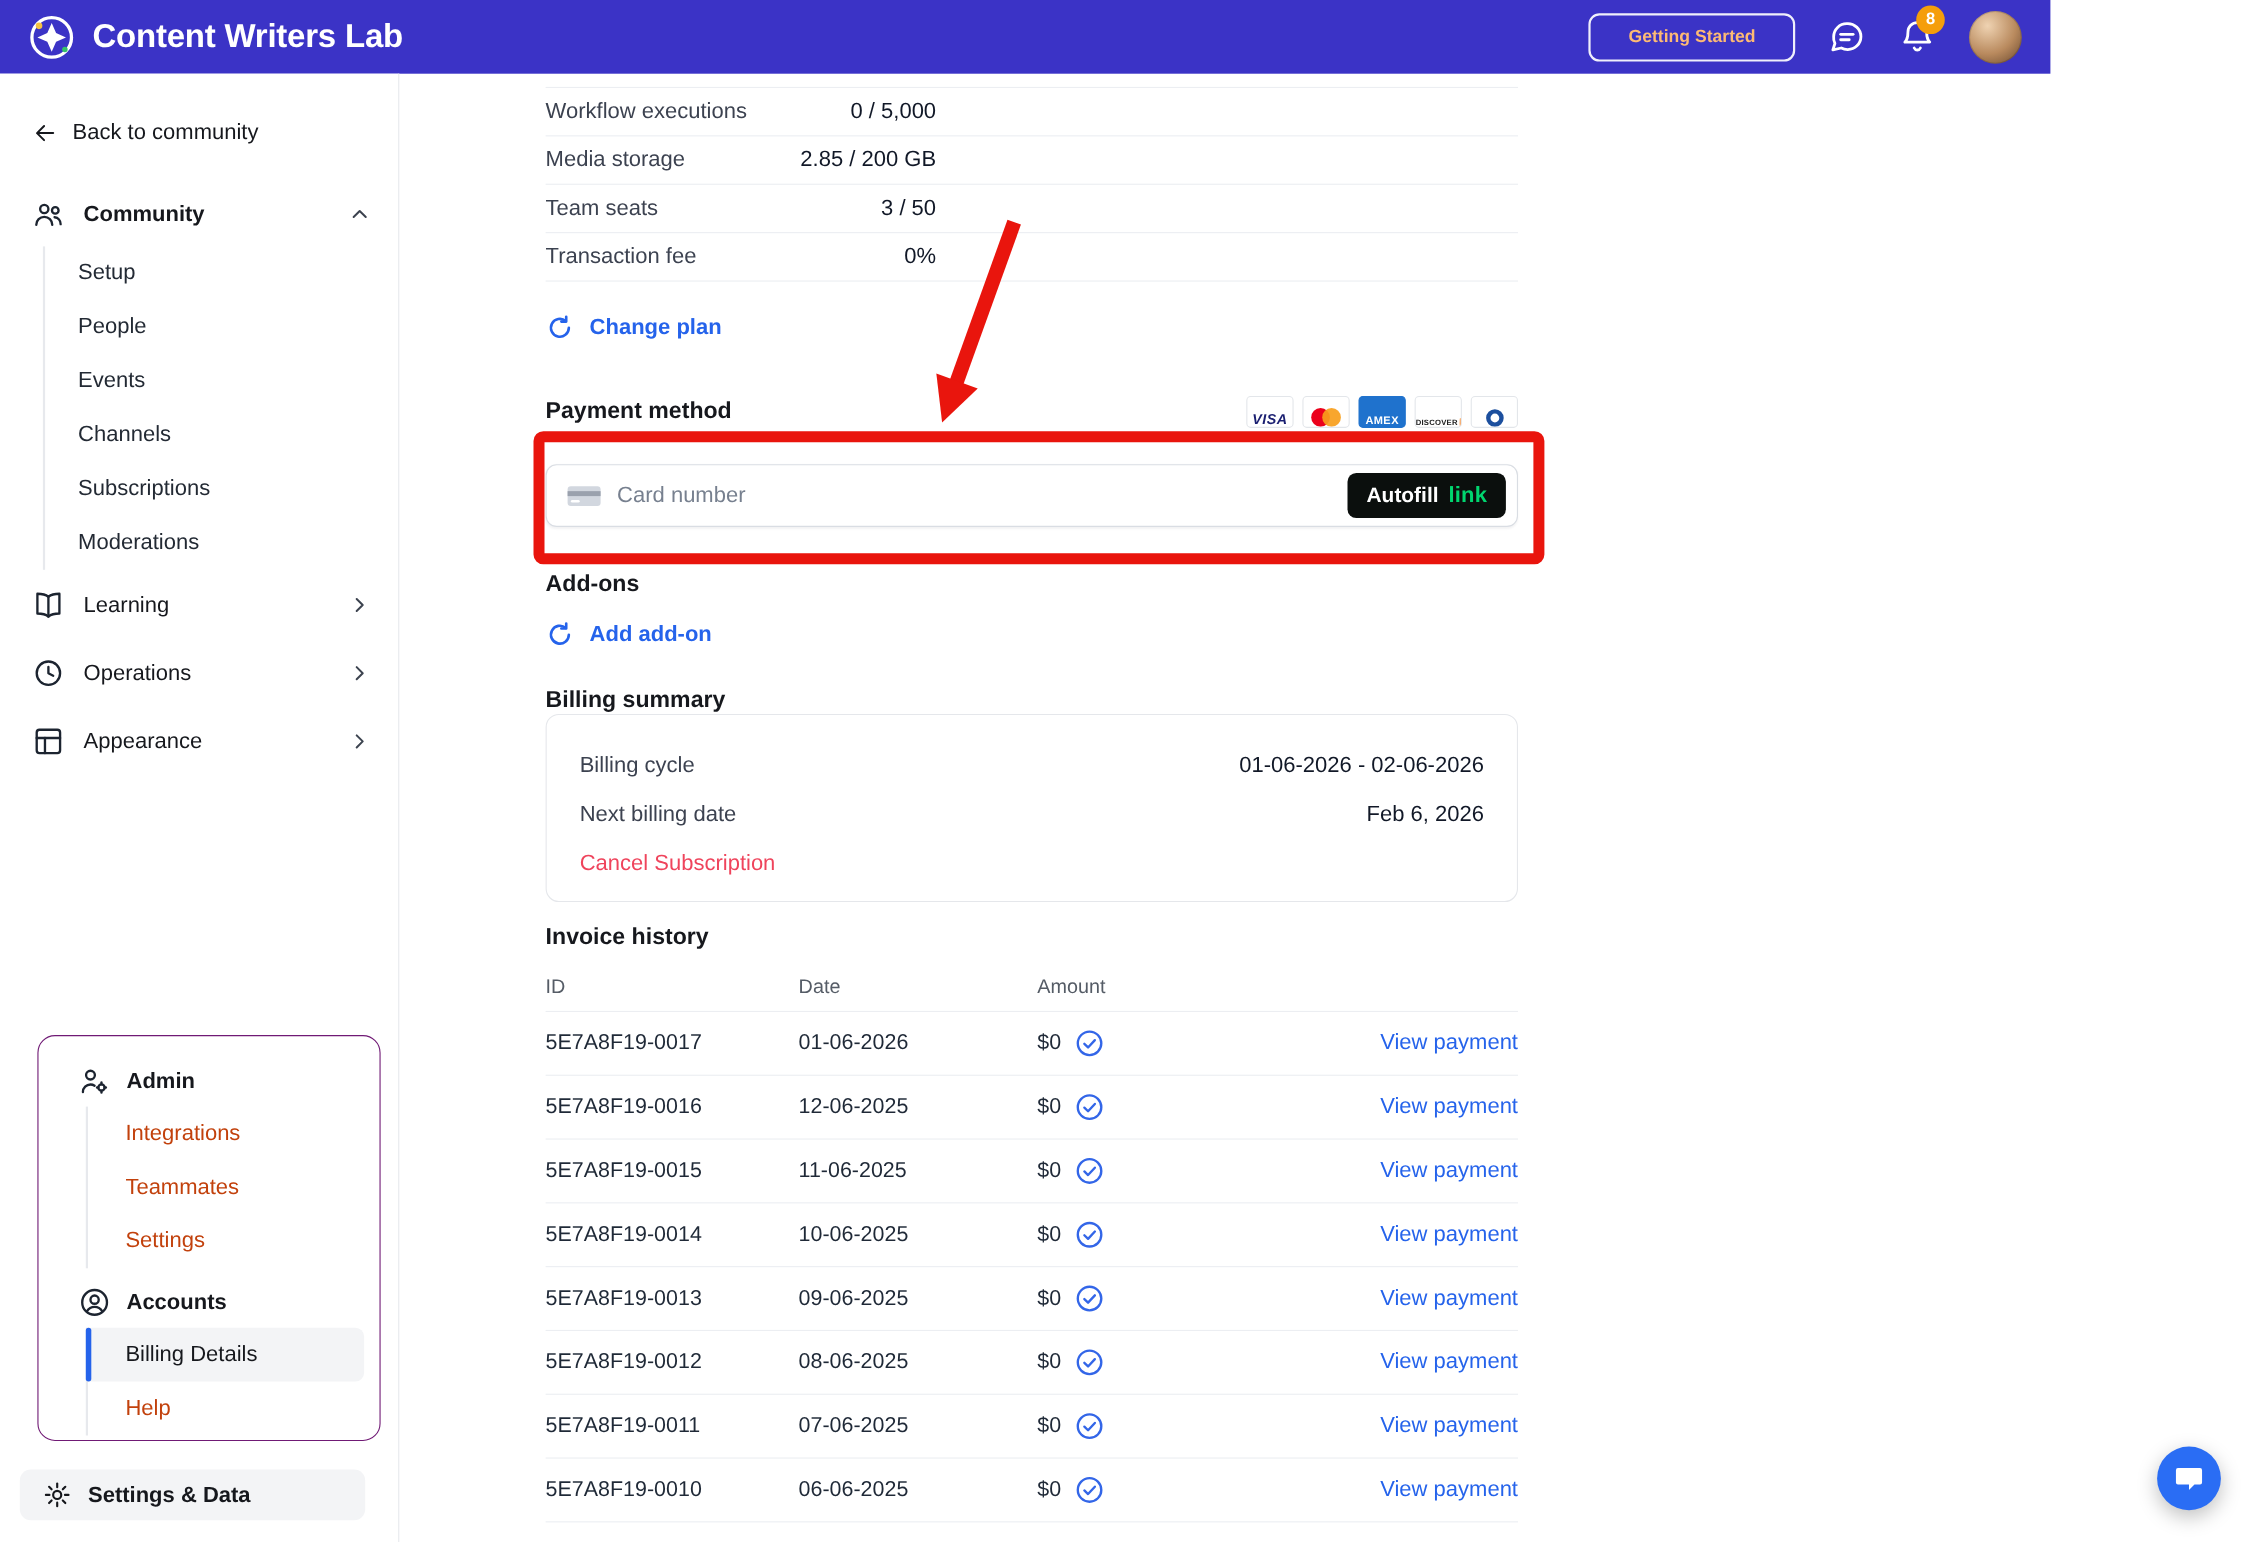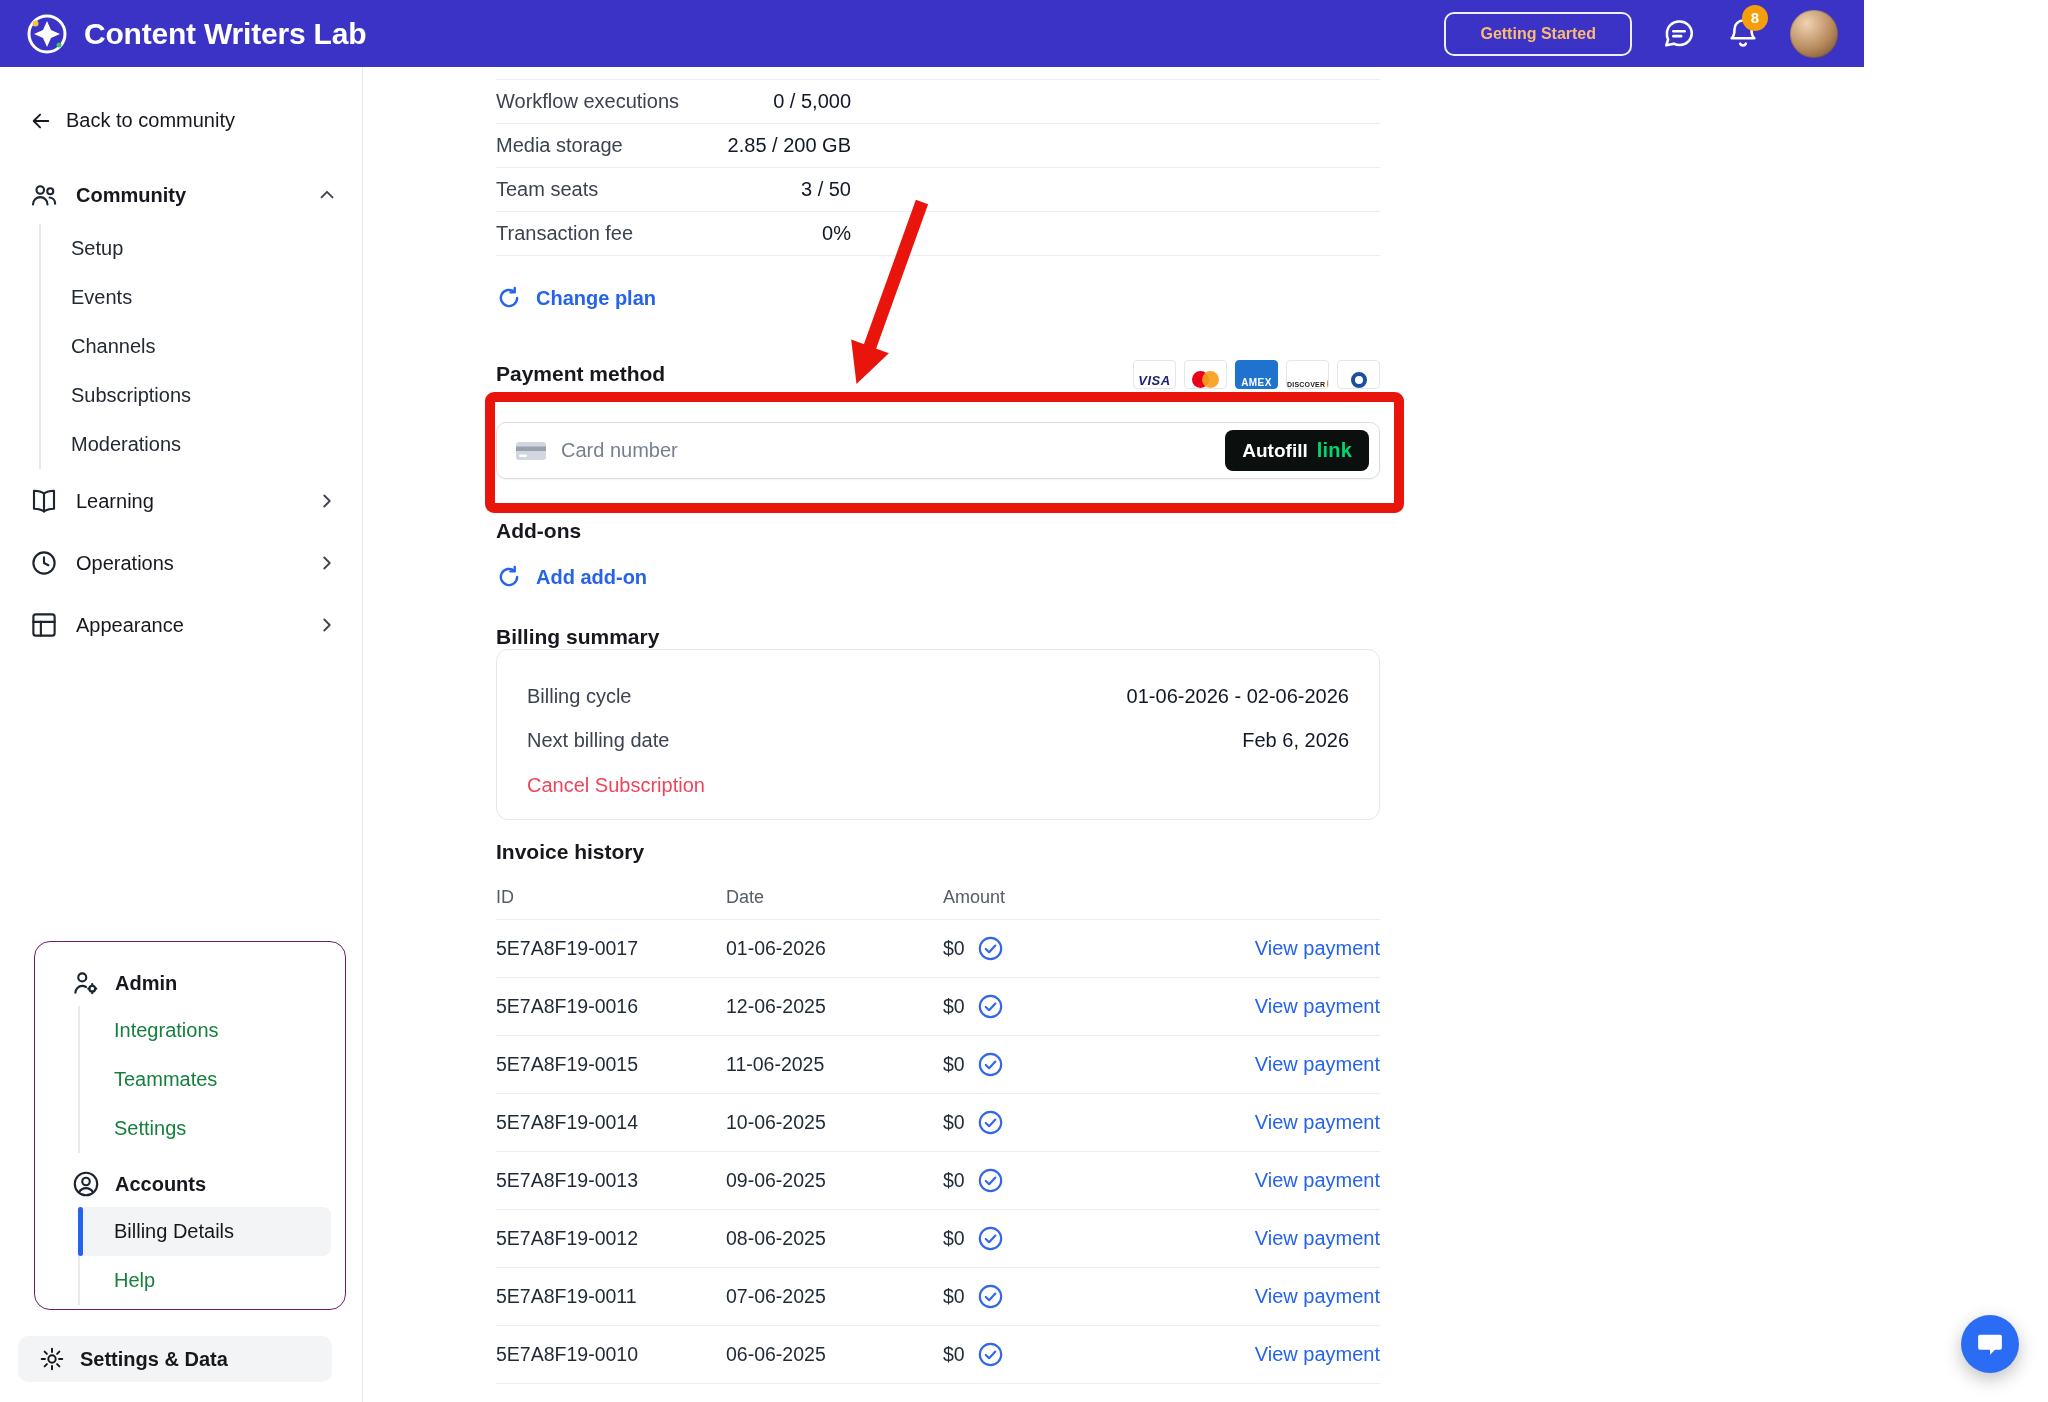--- a/index.html
+++ b/index.html
@@ -41,21 +41,21 @@
   .subs .itm{height:49px;display:flex;align-items:center;padding-left:30px;font-size:20px;color:#232a34;cursor:pointer}
   .sect{display:flex;align-items:center;gap:17px;padding:0 24px 0 29px;height:60px;margin-top:2px;cursor:pointer}
   .sect .lbl{flex:1;font-size:20px;font-weight:500}
   .chev{width:22px;height:22px;color:#3d4450}
   .sicon{width:30px;height:30px;color:#1c2430}
 
   .admin-card{position:absolute;left:34px;right:16px;bottom:92px;border:1px solid #701a75;border-radius:16px;background:#fff;padding:18px 0 4px}
   .group-row{display:flex;align-items:center;gap:14px;padding-left:36px;height:46px;cursor:pointer}
   .group-row .lbl{font-size:20px;font-weight:700}
   .card-subs{margin-left:43px;border-left:2px solid #e7e9ed}
-  .card-subs .itm{height:49px;display:flex;align-items:center;padding-left:34px;font-size:20px;color:#15803d;position:relative;cursor:pointer;margin-right:14px}
+  .card-subs .itm{height:49px;display:flex;align-items:center;padding-left:34px;font-size:20px;color:#c2410c;position:relative;cursor:pointer;margin-right:14px}
   .card-subs .itm.active{background:#f3f4f6;border-radius:0 8px 8px 0;color:#16181d}
   .card-subs .itm.active::before{content:"";position:absolute;left:-2px;top:0;bottom:0;width:5px;background:var(--accent-blue);border-radius:3px}
 
   .settings-pill{position:absolute;left:18px;bottom:20px;width:314px;height:46px;background:#f3f4f6;border-radius:10px;
                  display:flex;align-items:center;gap:15px;padding-left:21px;font-size:20px;font-weight:700;cursor:pointer}
 
   
   .sliver{height:13px;border-bottom:1px solid #eceef2;overflow:hidden}
   .usage-row{height:44px;display:flex;align-items:center;border-bottom:1px solid #eceef2;position:relative}
   .usage-row .ulbl{font-size:20px;color:#3c4250}
@@ -167,20 +167,21 @@
           <circle cx="17" cy="9" r="2.4"></circle>
             <path d="M16.5 14c2.6.3 4.4 2.4 4.4 5"></path>
         </svg>
         <span class="lbl">Community</span>
         <svg class="chev" viewBox="0 0 24 24" fill="none" stroke="currentColor" stroke-width="2" stroke-linecap="round" stroke-linejoin="round">
           <polyline points="6 14.5 12 8.5 18 14.5"></polyline>
         </svg>
       </div>
       <div class="subs">
         <div class="itm">Setup</div>
+        <div class="itm">People</div>
         <div class="itm">Events</div>
         <div class="itm">Channels</div>
         <div class="itm">Subscriptions</div>
         <div class="itm">Moderations</div>
       </div>
 
       <div class="sect">
         <svg class="sicon" viewBox="0 0 24 24" fill="none" stroke="currentColor" stroke-width="1.7" stroke-linecap="round" stroke-linejoin="round">
           <path d="M12 6C10 4.4 7.4 3.8 4 3.8v14.4c3.4 0 6 .6 8 2.2 2-1.6 4.6-2.2 8-2.2V3.8c-3.4 0-6 .6-8 2.2z"></path>
             <line x1="12" y1="6" x2="12" y2="20.4"></line>

